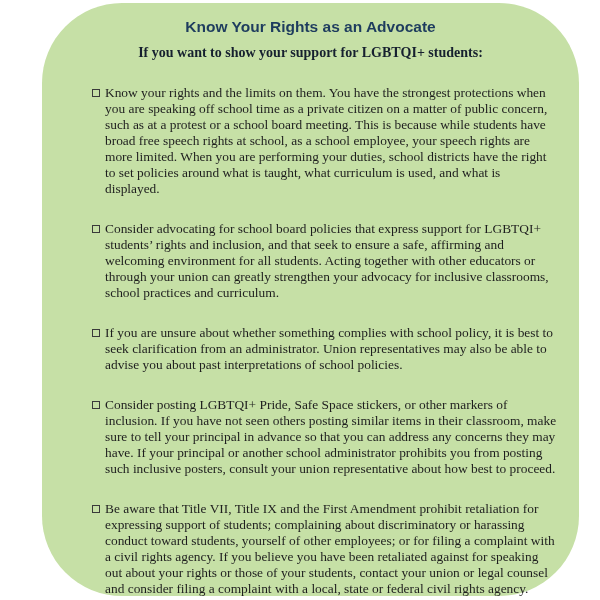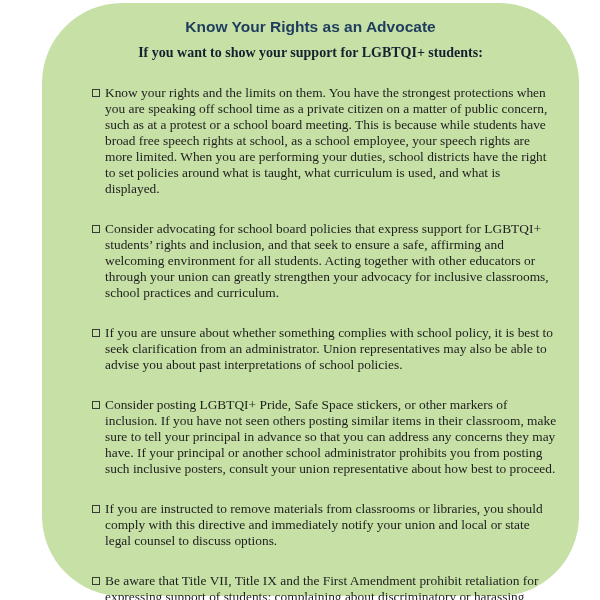--- a/index.html
+++ b/index.html
@@ -89,22 +89,18 @@
       <li>
         <span class="box"></span>
         <span>If you are unsure about whether something complies with school policy, it is best to seek clarification from an administrator. Union representatives may also be able to advise you about past interpretations of school policies.</span>
       </li>
       <li>
         <span class="box"></span>
         <span>Consider posting LGBTQI+ Pride, Safe Space stickers, or other markers of inclusion. If you have not seen others posting similar items in their classroom, make sure to tell your principal in advance so that you can address any concerns they may have. If your principal or another school administrator prohibits you from posting such inclusive posters, consult your union representative about how best to proceed.</span>
       </li>
       <li>
         <span class="box"></span>
-        <span>If you are instructed to remove materials from classrooms or libraries, you should comply with this directive and immediately notify your union and local or state legal counsel to discuss options.</span>
-      </li>
-      <li>
-        <span class="box"></span>
         <span>Be aware that Title VII, Title IX and the First Amendment prohibit retaliation for expressing support of students; complaining about discriminatory or harassing conduct toward students, yourself of other employees; or for filing a complaint with a civil rights agency. If you believe you have been retaliated against for speaking out about your rights or those of your students, contact your union or legal counsel and consider filing a complaint with a local, state or federal civil rights agency.</span>
       </li>
     </ul>
 
   </div>
 </div>
 
 </body></html>

